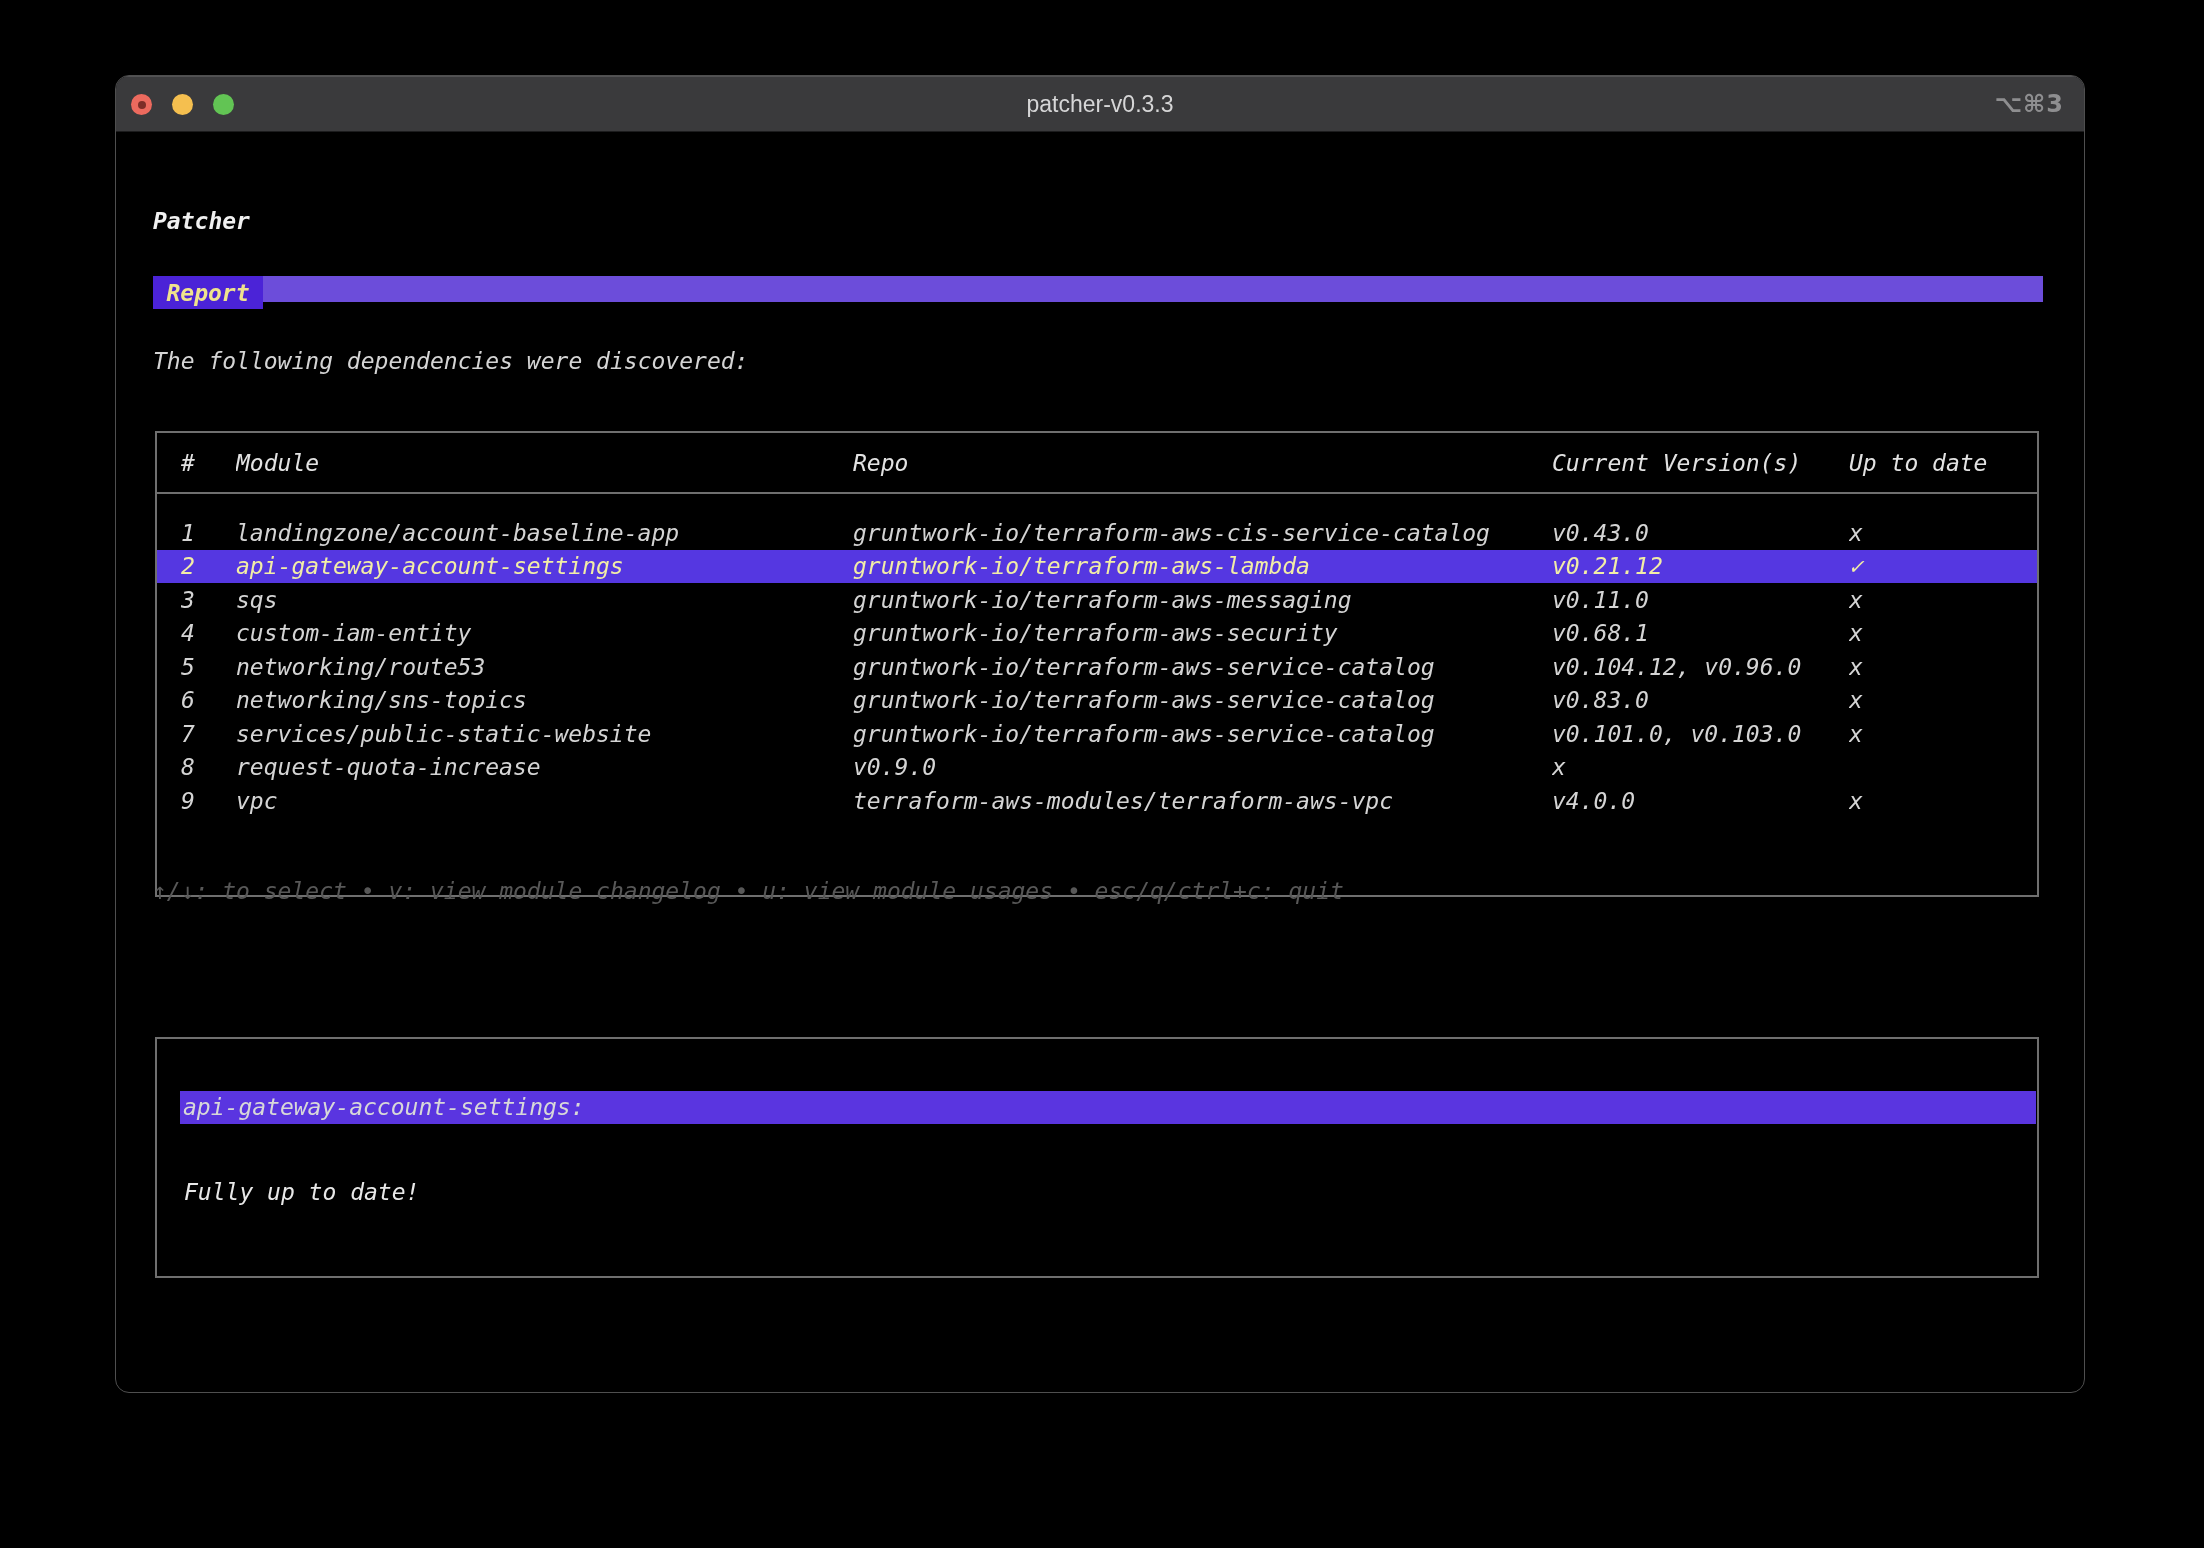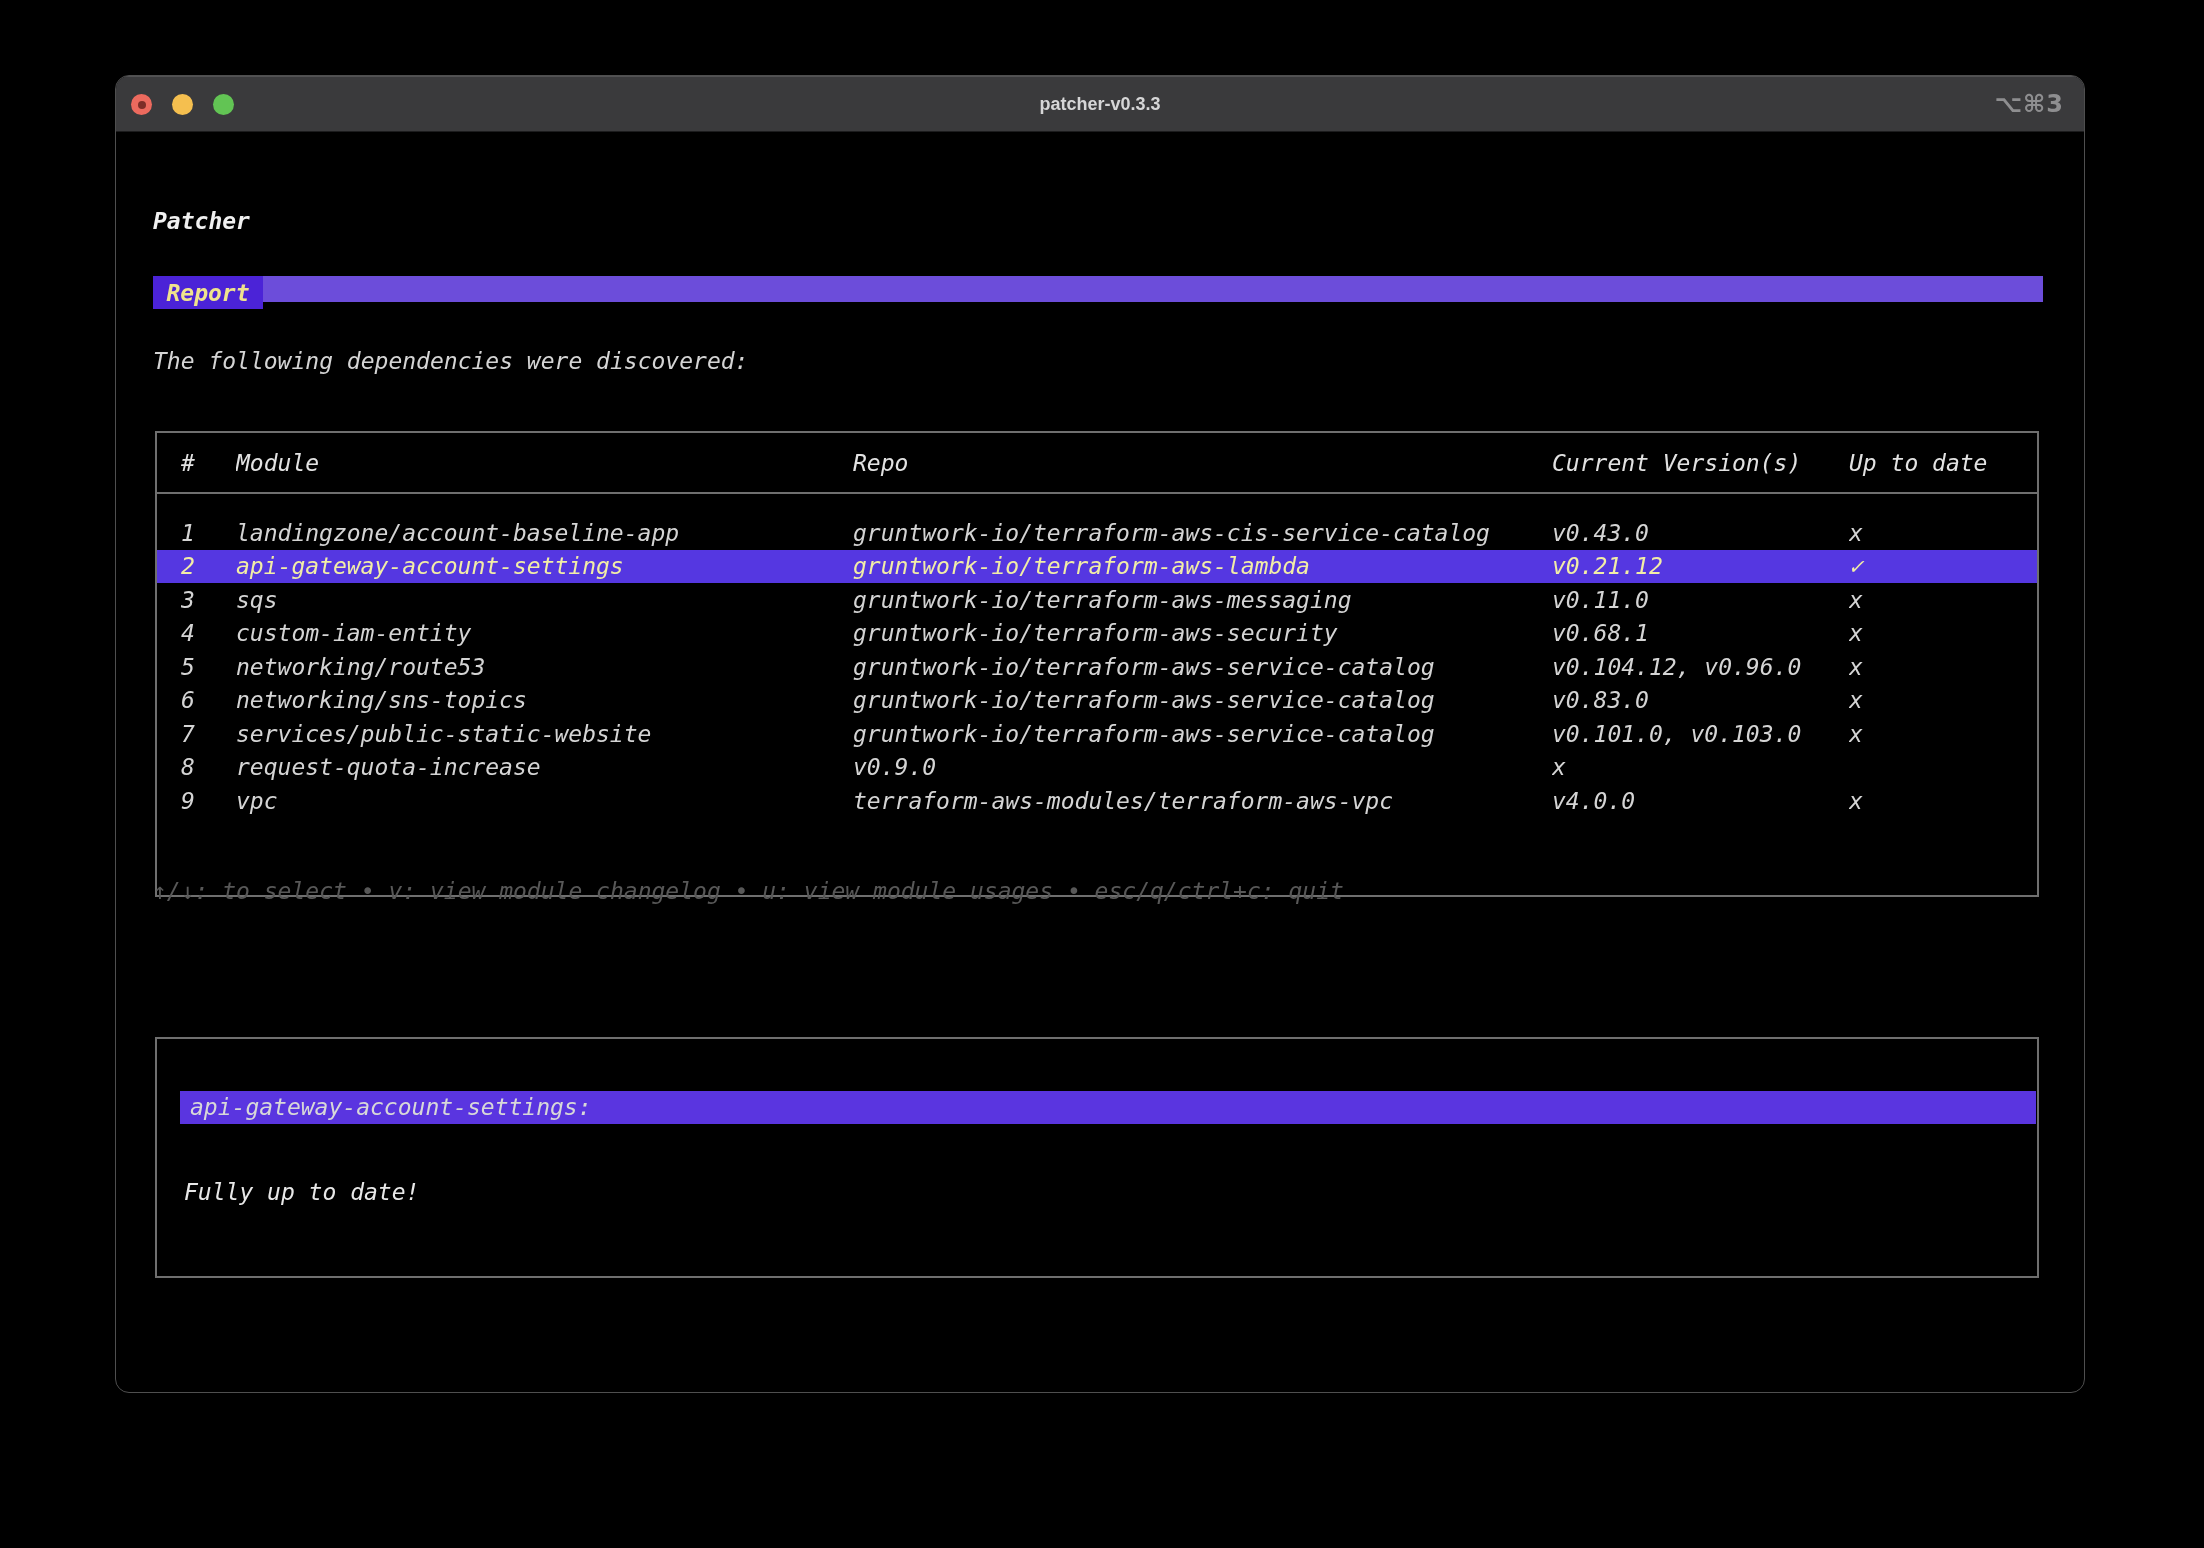--- a/index.html
+++ b/index.html
@@ -24,22 +24,22 @@
   .traffic { position:absolute; left:15px; top:18px; display:flex; gap:20px; }
   .tl { width:21px; height:21px; border-radius:50%; position:relative; }
   .tl.red    { background:var(--traffic_red,#ec6a5e); }
   .tl.yellow { background:var(--traffic_yellow,#f5bf4f); }
   .tl.green  { background:var(--traffic_green,#62c454); }
   .tl .dot   { position:absolute; left:6.5px; top:6.5px; width:8px; height:8px;
                border-radius:50%; background:var(--traffic_red_dot,#7d2e28); }
   .win-title {
     position:absolute; left:0; right:0; top:0; height:56px;
     display:flex; align-items:center; justify-content:center;
-    font-family:"Liberation Sans", sans-serif; font-weight:700;
-    font-size:18px; color:#d6d6d7;
+    font-family:"Liberation Sans", sans-serif; font-weight:400;
+    font-size:23px; color:#d6d6d7;
   }
   .win-shortcut {
     position:absolute; right:20px; top:0; height:56px;
     display:flex; align-items:center;
     font-family:"DejaVu Sans", sans-serif; font-weight:700;
     font-size:24px; color:#8e8e90; letter-spacing:1px;
   }
 
   
   .content { position:absolute; inset:56px 0 0 0; color:var(--text,#d4d4d4); font-size:23px;font-style:italic; }
@@ -70,21 +70,21 @@
 
   
   .help { position:absolute; left:37px; top:744px; line-height:30px;
           color:var(--text_dim,#585858);text-align:right; }
 
   
   .detail-panel { position:absolute; left:39px; top:905px; width:1884px; height:241px;
                   border:2px solid var(--border,#6f6f6f); }
   .detail-bar { position:absolute; left:23px; top:52px; width:1856px; height:33px;
                 background:var(--detail_bar_bg,#5537e1); color:#d8d8d8;
-                line-height:33px; padding-left:10px; white-space:pre; }
+                line-height:33px; padding-left:3px; white-space:pre; }
   .detail-status { position:absolute; left:27px; top:120px; line-height:34px; color:#e8e8e8;margin-top:16px; }
 </style>
 </head>
 <body>
 
 <div class="window">
 
   <div class="titlebar">
     <div class="traffic">
       <span class="tl red">

